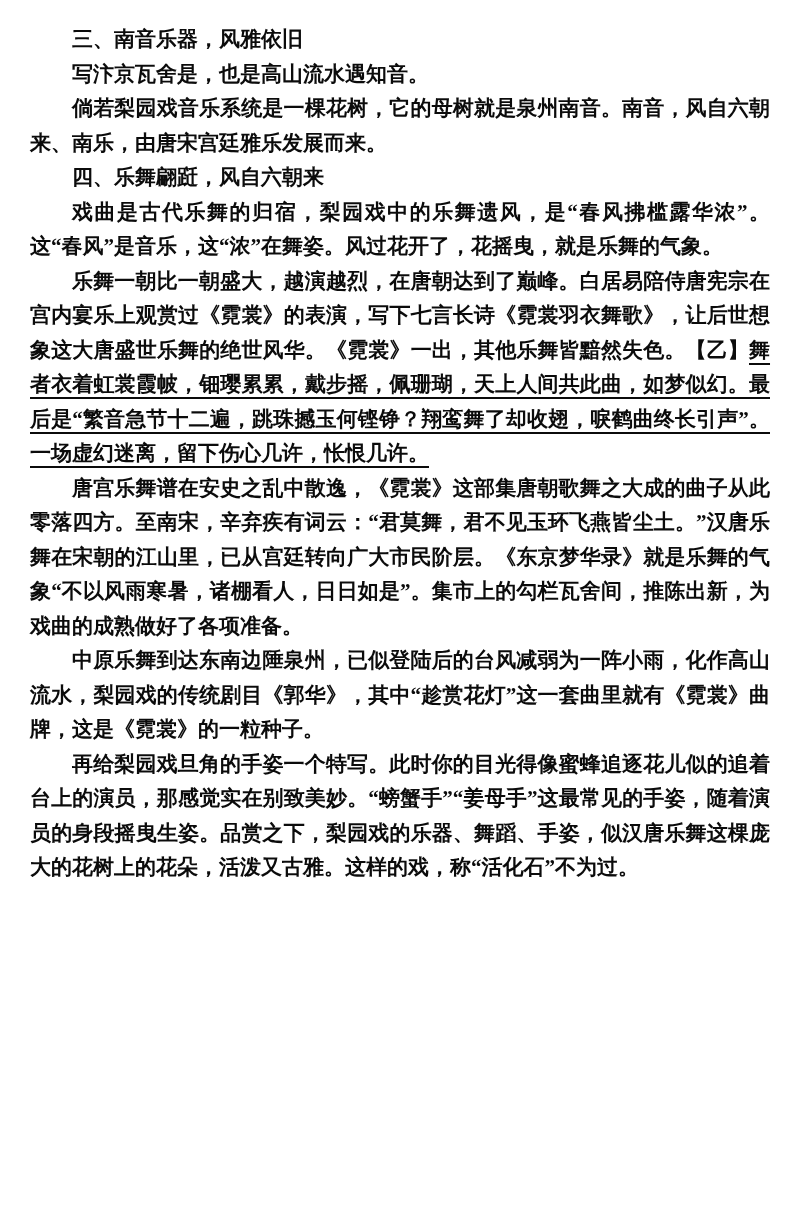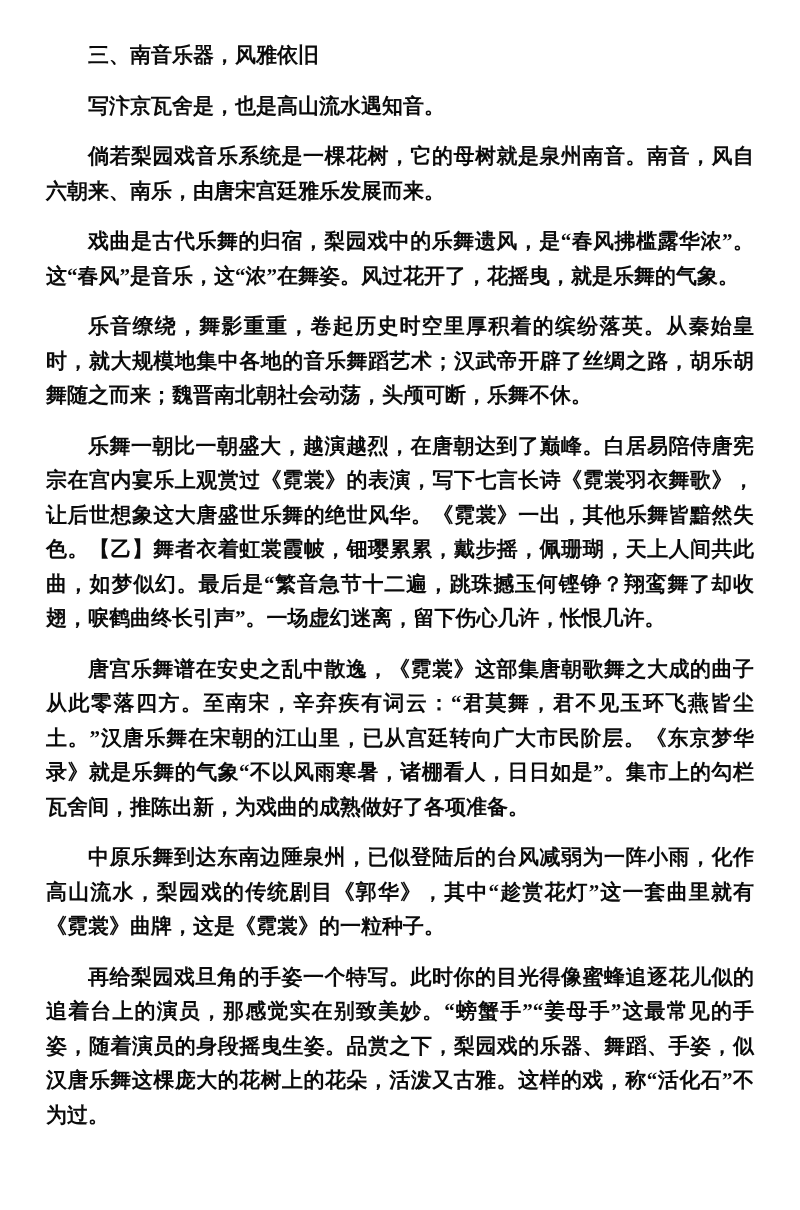--- a/index.html
+++ b/index.html
@@ -19,39 +19,40 @@
     padding: 22px 30px 0 30px;
     background: #ffffff;
     font-family: "Liberation Serif", "DejaVu Serif", serif;
     font-size: 21px;
     line-height: 34.5px;
     font-weight: 700;
     color: #0b0b0b;
     text-align: justify;
   }
   .page p {
-    margin: 16px;
+    margin: 0;
     text-indent: 2em;
     text-justify: inter-character;
   }
   .marker {
     font-weight: 800;
   }
   .underline {
+    text-decoration: underline;
     text-underline-offset: 6px;
     text-decoration-thickness: 1.6px;
   }
 </style>
 </head>
 <body>
 
 <div class="page">
   <p>三、南音乐器，风雅依旧</p>
   <p>写汴京瓦舍是，也是高山流水遇知音。</p>
   <p>倘若梨园戏音乐系统是一棵花树，它的母树就是泉州南音。南音，风自六朝来、南乐，由唐宋宫廷雅乐发展而来。</p>
+  <p>四、乐舞翩跹，风自六朝来</p>
   <p>戏曲是古代乐舞的归宿，梨园戏中的乐舞遗风，是“春风拂槛露华浓”。这“春风”是音乐，这“浓”在舞姿。风过花开了，花摇曳，就是乐舞的气象。</p>
-  <p>乐音缭绕，舞影重重，卷起历史时空里厚积着的缤纷落英。从秦始皇时，就大规模地集中各地的音乐舞蹈艺术；汉武帝开辟了丝绸之路，胡乐胡舞随之而来；魏晋南北朝社会动荡，头颅可断，乐舞不休。</p>
   <p><span>乐舞一朝比一朝盛大，越演越烈，在唐朝达到了巅峰。白居易陪侍唐宪宗在宫内宴乐上观赏过《霓裳》的表演，写下七言长诗《霓裳羽衣舞歌》，让后世想象这大唐盛世乐舞的绝世风华。《霓裳》一出，其他乐舞皆黯然失色。</span><span class="marker">【乙】</span><span class="underline">舞者衣着虹裳霞帔，钿璎累累，戴步摇，佩珊瑚，天上人间共此曲，如梦似幻。最后是“繁音急节十二遍，跳珠撼玉何铿铮？翔鸾舞了却收翅，唳鹤曲终长引声”。一场虚幻迷离，留下伤心几许，怅恨几许。</span></p>
   <p>唐宫乐舞谱在安史之乱中散逸，《霓裳》这部集唐朝歌舞之大成的曲子从此零落四方。至南宋，辛弃疾有词云：“君莫舞，君不见玉环飞燕皆尘土。”汉唐乐舞在宋朝的江山里，已从宫廷转向广大市民阶层。《东京梦华录》就是乐舞的气象“不以风雨寒暑，诸棚看人，日日如是”。集市上的勾栏瓦舍间，推陈出新，为戏曲的成熟做好了各项准备。</p>
   <p>中原乐舞到达东南边陲泉州，已似登陆后的台风减弱为一阵小雨，化作高山流水，梨园戏的传统剧目《郭华》，其中“趁赏花灯”这一套曲里就有《霓裳》曲牌，这是《霓裳》的一粒种子。</p>
   <p>再给梨园戏旦角的手姿一个特写。此时你的目光得像蜜蜂追逐花儿似的追着台上的演员，那感觉实在别致美妙。“螃蟹手”“姜母手”这最常见的手姿，随着演员的身段摇曳生姿。品赏之下，梨园戏的乐器、舞蹈、手姿，似汉唐乐舞这棵庞大的花树上的花朵，活泼又古雅。这样的戏，称“活化石”不为过。</p>
 
 </div>
 
 </body></html>

